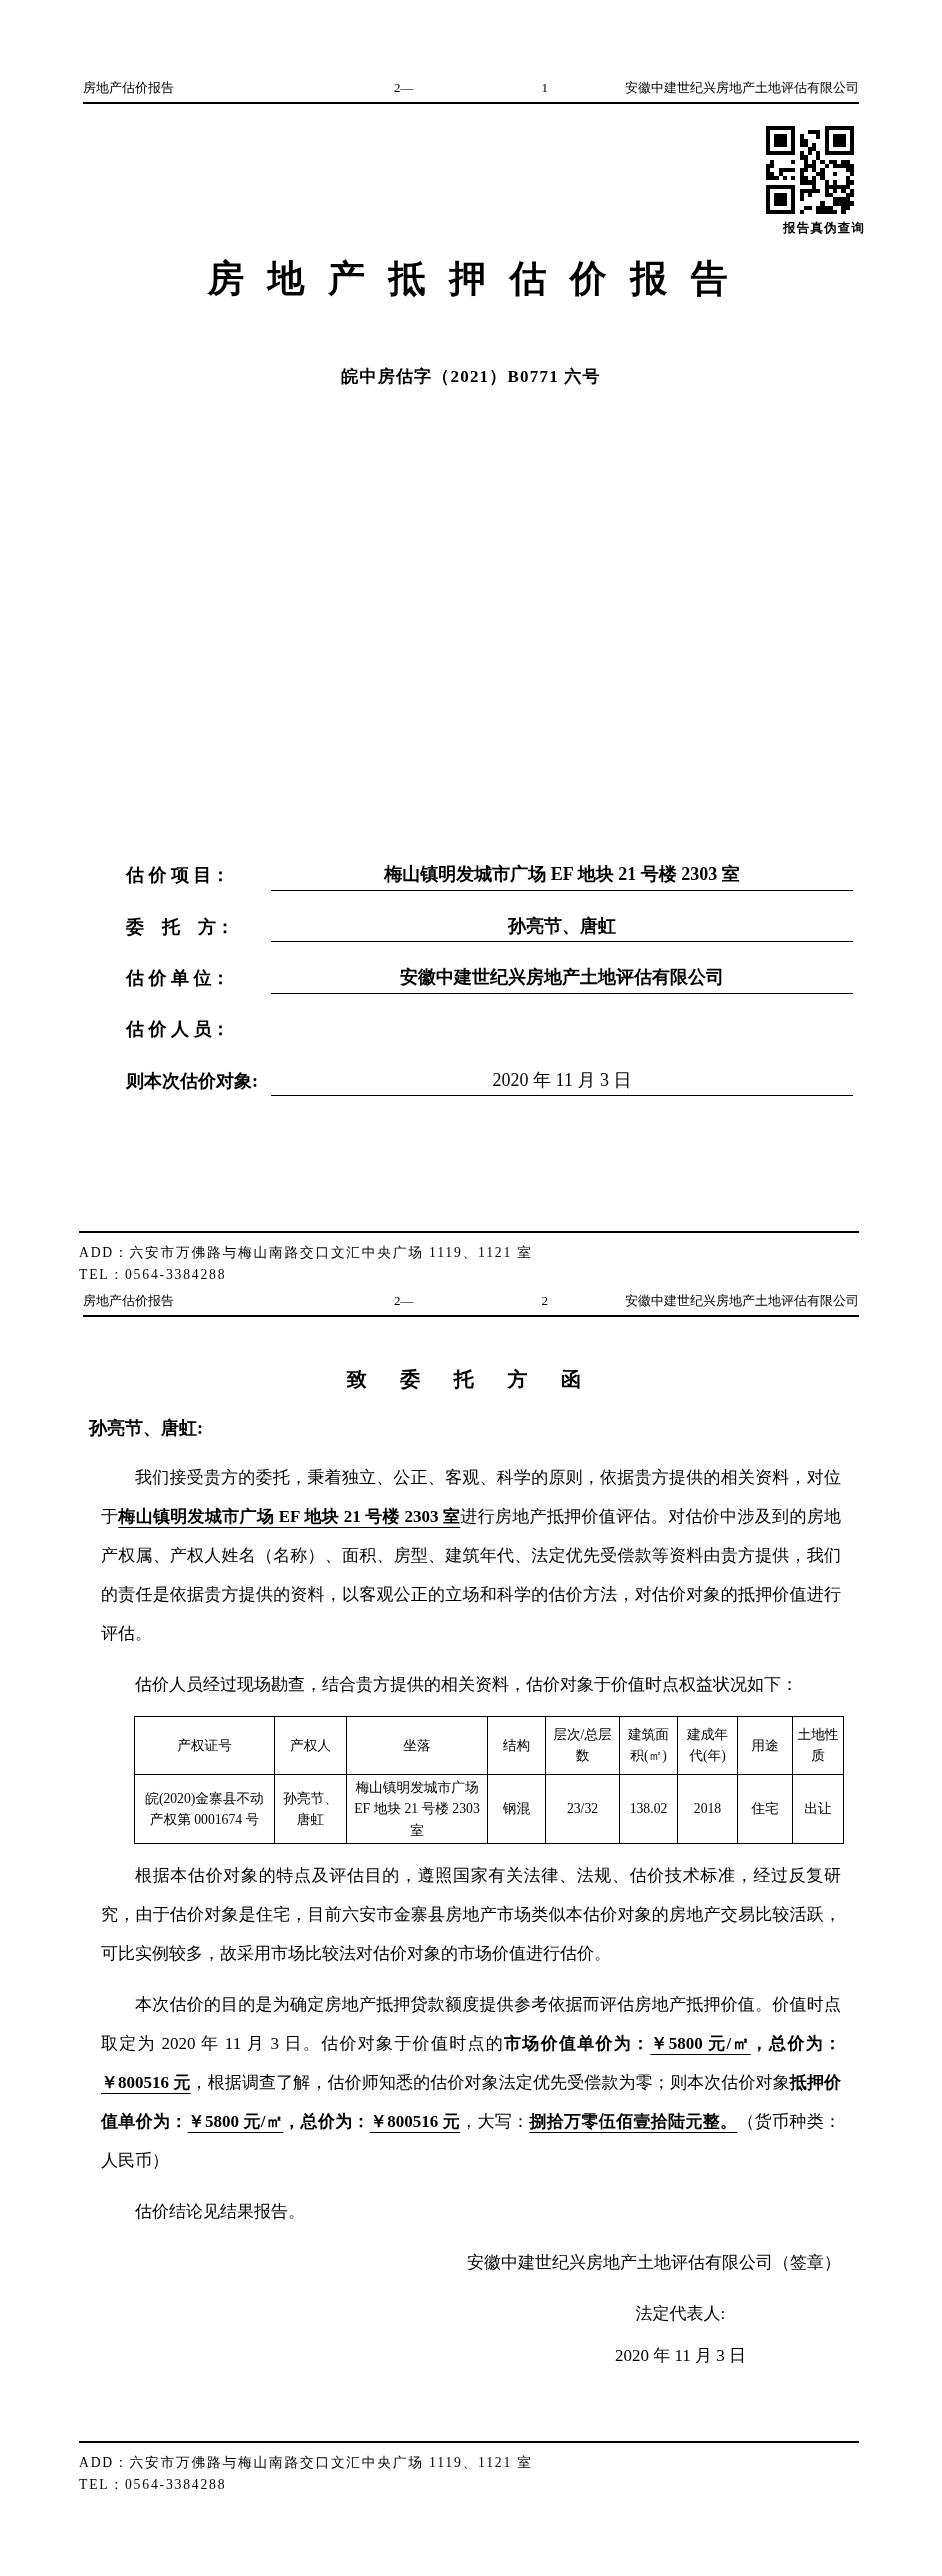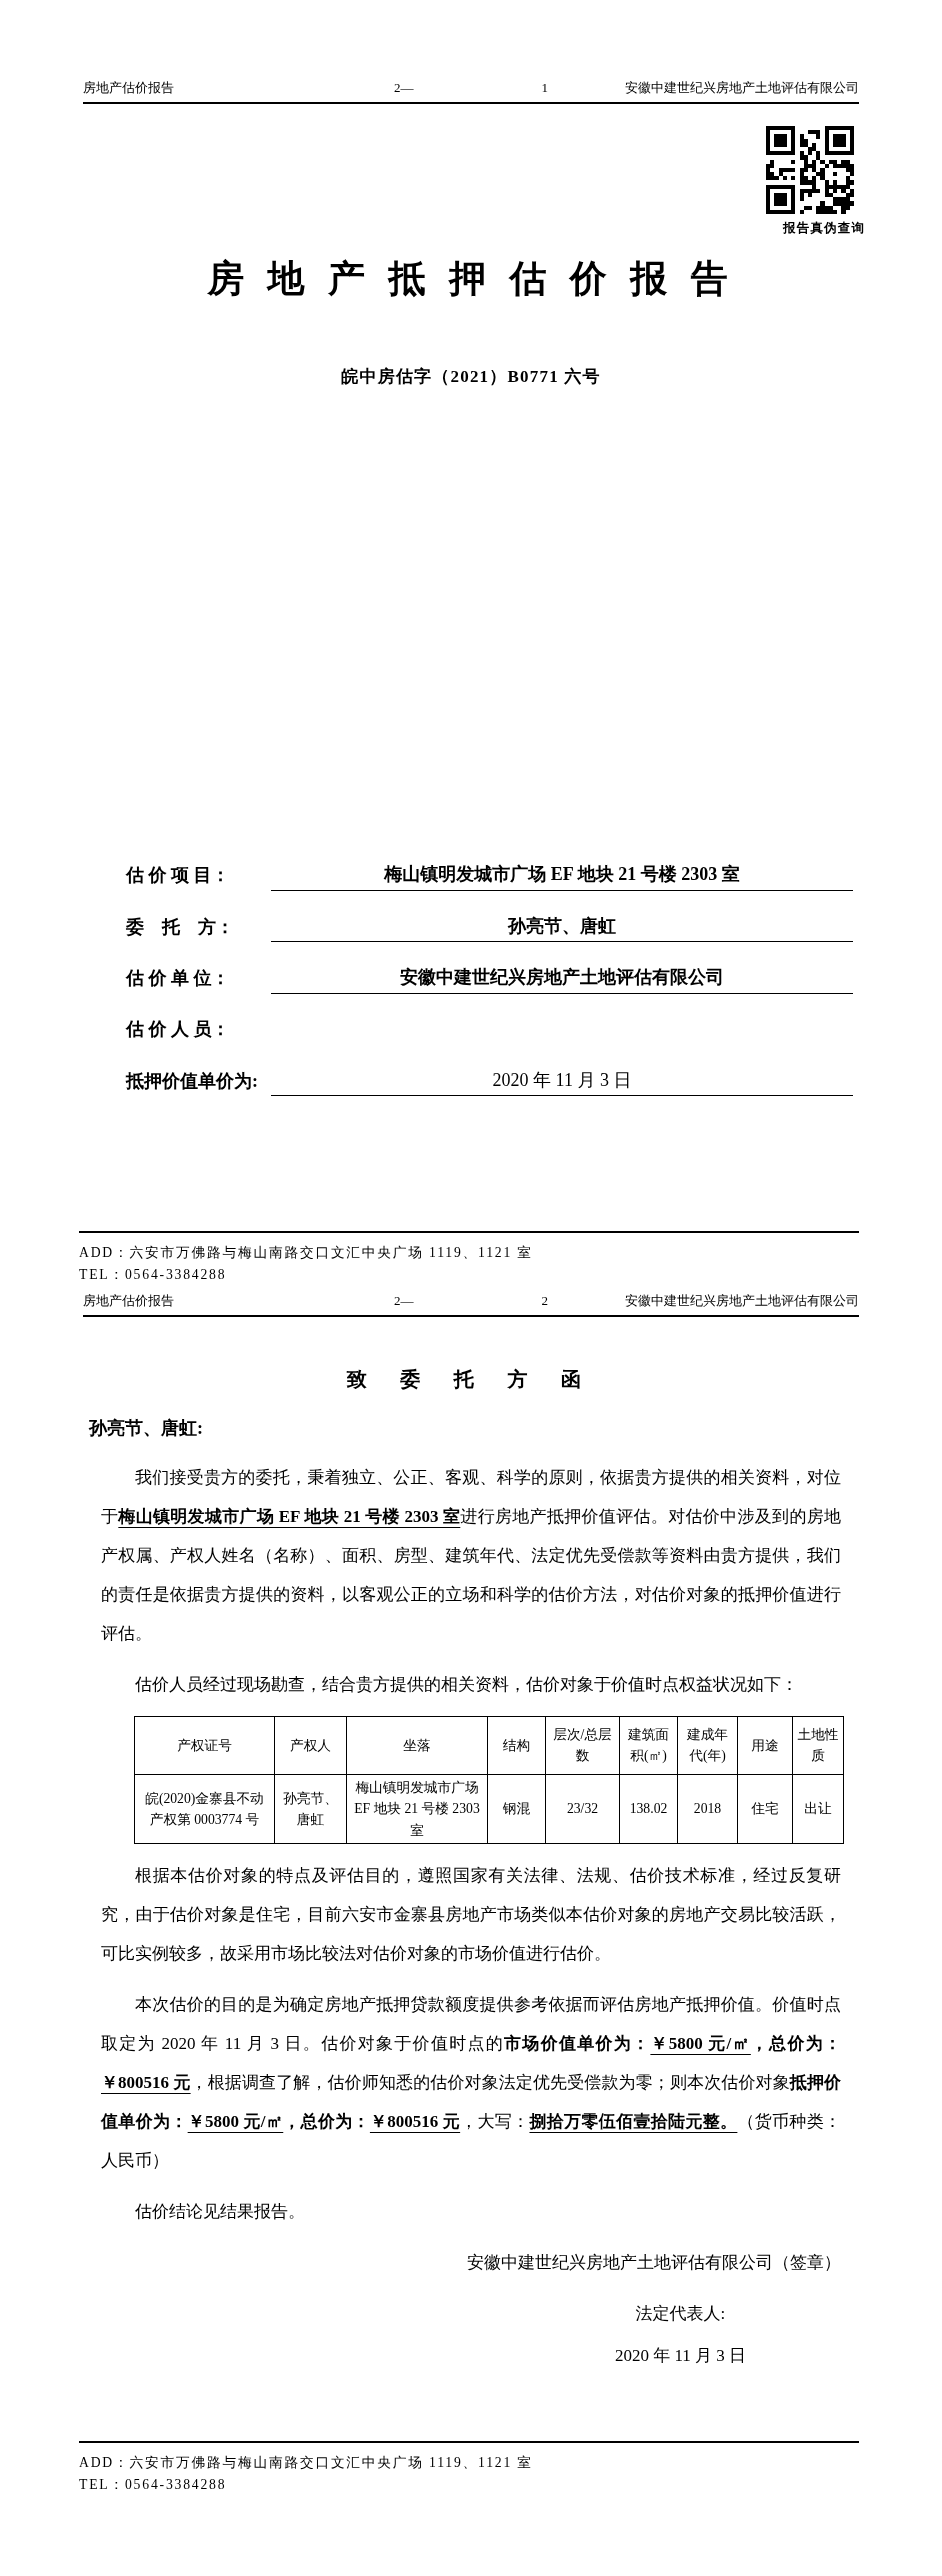--- a/index.html
+++ b/index.html
@@ -553,21 +553,21 @@
         <span class="field-value">孙亮节、唐虹</span>
       </div>
       <div class="field-row">
         <span class="field-label">估 价 单 位：</span>
         <span class="field-value">安徽中建世纪兴房地产土地评估有限公司</span>
       </div>
       <div class="field-row">
         <span class="field-label">估 价 人 员：</span>
       </div>
       <div class="field-row date">
-        <span class="field-label">抵押价值单价为:</span>
+        <span class="field-label">则本次估价对象:</span>
         <span class="field-value">2020 年 11 月 3 日</span>
       </div>
     </div>
 
     <footer class="foot-block" style="top:1231px;">
       <div class="rule-inline"></div>
       <div>ADD：六安市万佛路与梅山南路交口文汇中央广场 1119、1121 室</div>
       <div>TEL：0564-3384288</div>
     </footer>
   </section>
@@ -613,21 +613,21 @@
             <th>结构</th>
             <th>层次/总层数</th>
             <th>建筑面积(㎡)</th>
             <th>建成年代(年)</th>
             <th>用途</th>
             <th>土地性质</th>
           </tr>
         </thead>
         <tbody>
           <tr>
-            <td>皖(2020)金寨县不动产权第 0003774 号</td>
+            <td>皖(2020)金寨县不动产权第 0001674 号</td>
             <td>孙亮节、唐虹</td>
             <td>梅山镇明发城市广场 EF 地块 21 号楼 2303 室</td>
             <td>钢混</td>
             <td>23/32</td>
             <td>138.02</td>
             <td>2018</td>
             <td>住宅</td>
             <td>出让</td>
           </tr>
         </tbody>

